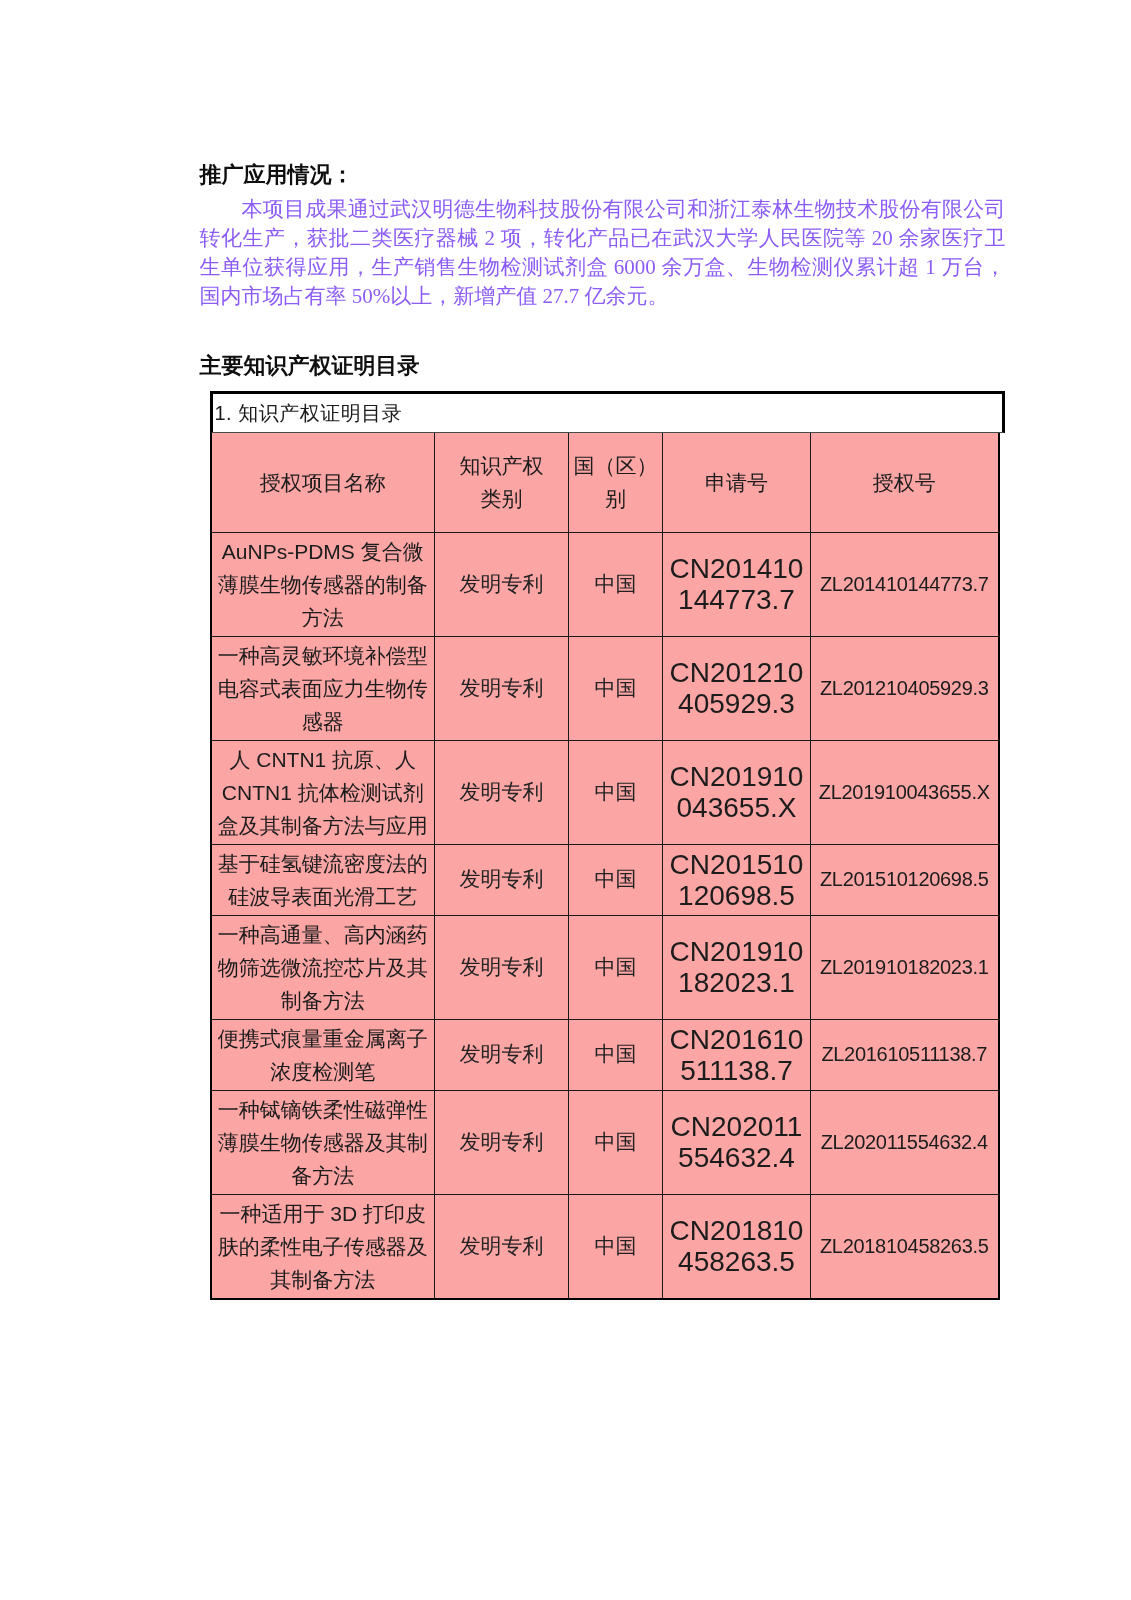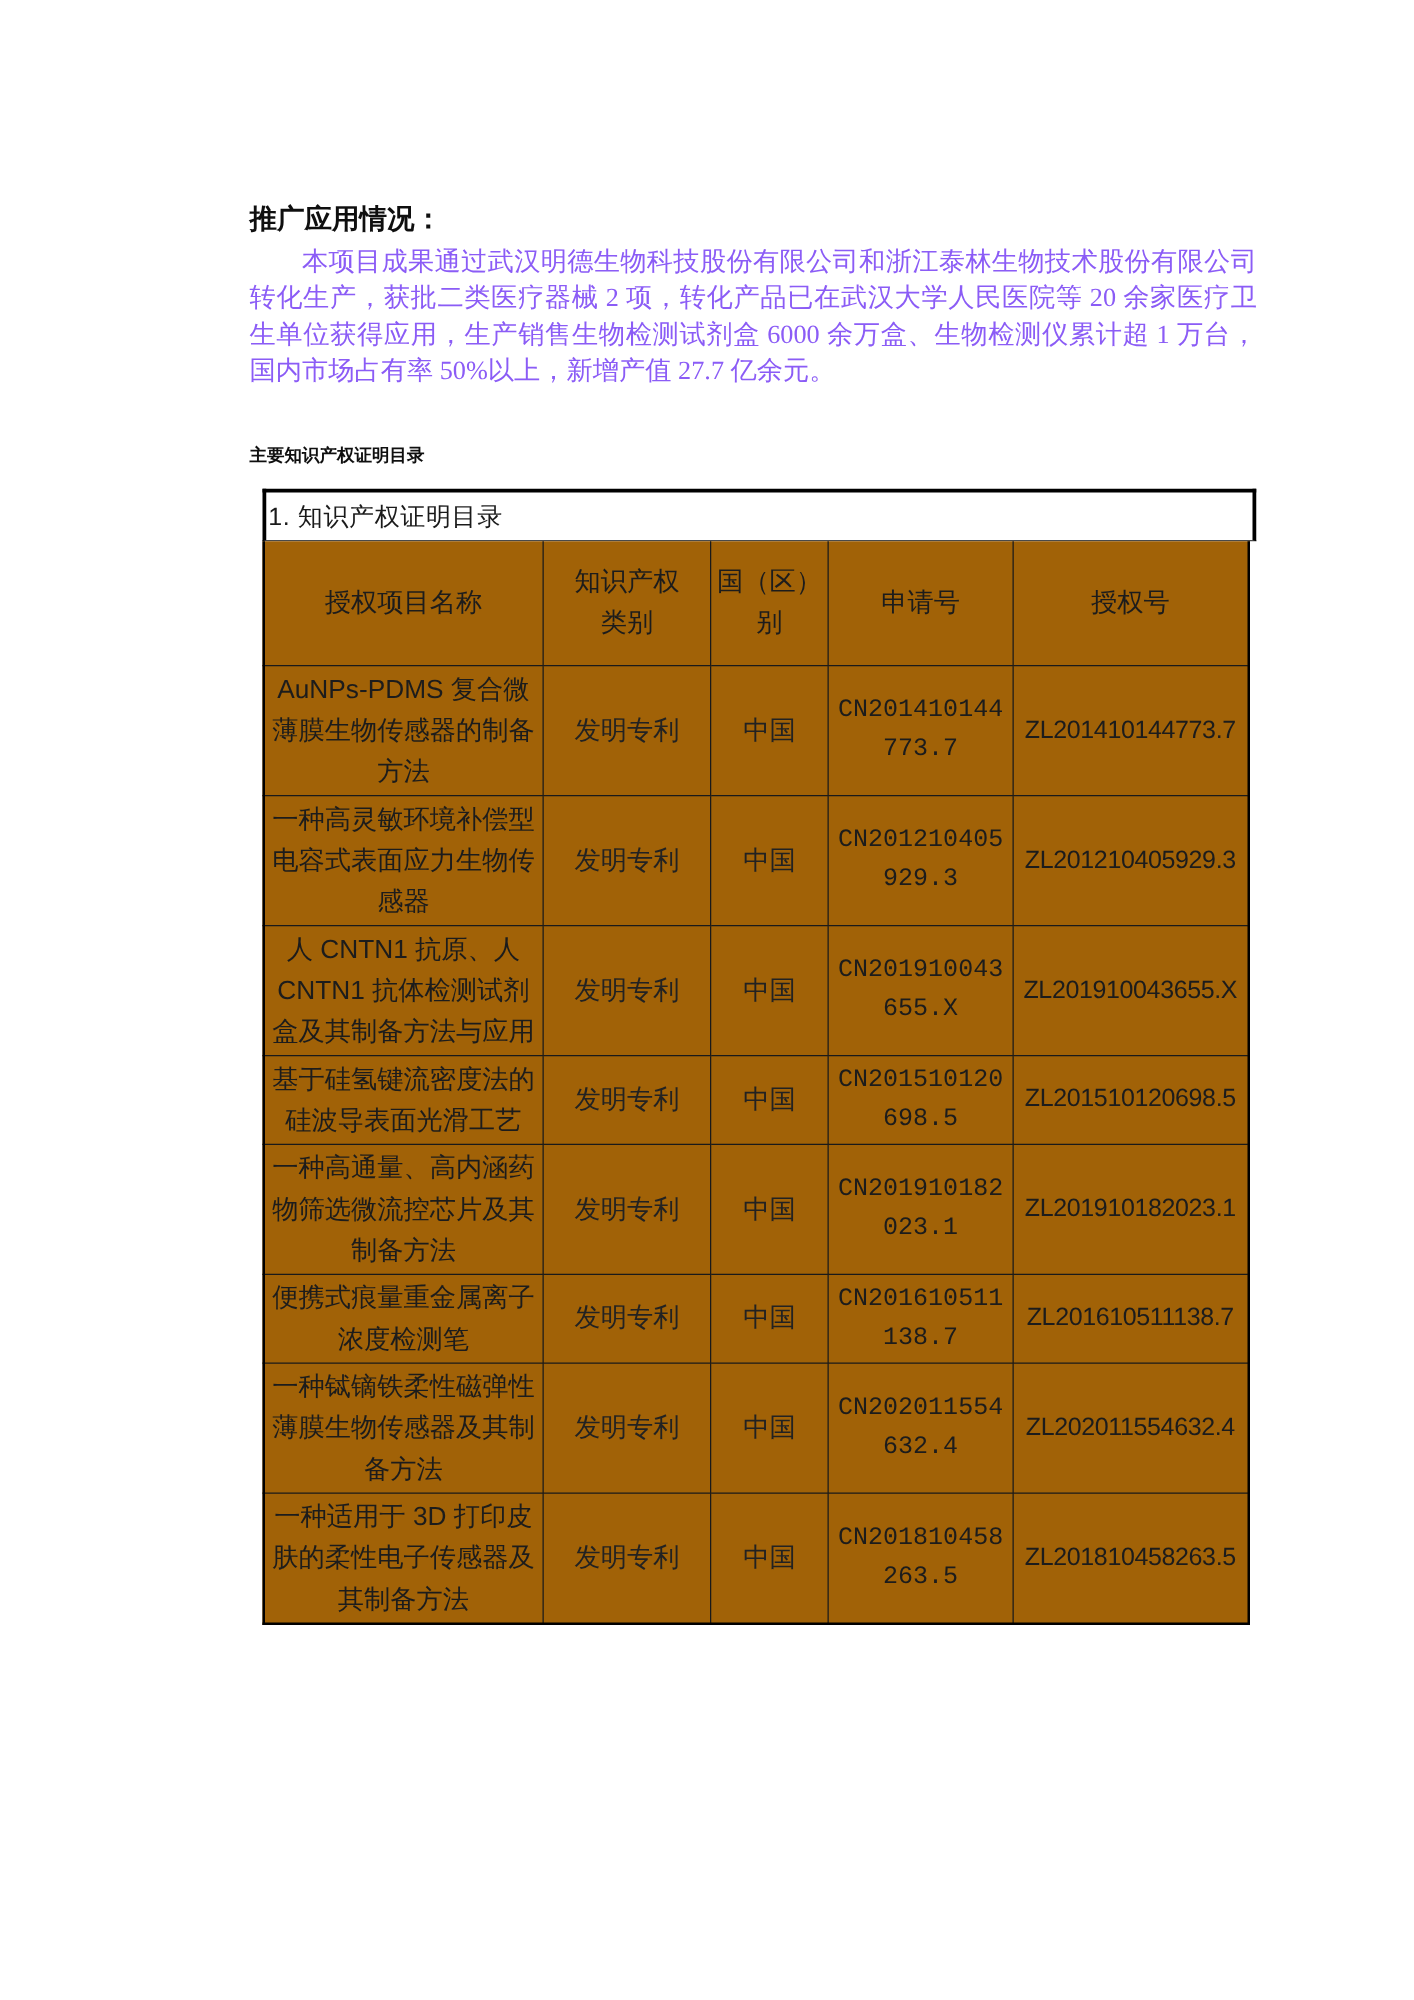--- a/index.html
+++ b/index.html
@@ -28,21 +28,21 @@
     line-height: 29px;
     text-align: justify;
     text-indent: 2em;
     margin-top: 7px;
     width: 806px;
     color: #8b5cf6;
   }
   .h-sub {
     font-family: "Liberation Serif", "DejaVu Serif", serif;
     font-weight: 700;
-    font-size: 14px;
+    font-size: 22px;
     line-height: 26px;
     margin-top: 42px;
     color: #0f0f0f;
   }
 
   .table-wrap { margin-top: 12px; margin-left: 10px; width: 795px; }
 
   .caption-box {
     width: 795px;
     height: 42px;
@@ -57,21 +57,21 @@
     font-family: "Liberation Sans", "DejaVu Sans", sans-serif;
     font-size: 20px;
     color: #1a1a1a;
     letter-spacing: 0.5px;
   }
 
   table.ip-table {
     width: 788px;
     border-collapse: collapse;
     table-layout: fixed;
-    background: #a16207;
+    background: #fca5a5;
   }
   table.ip-table th, table.ip-table td {
     border: 1.5px solid #1a1a1a;
     text-align: center;
     vertical-align: middle;
     padding: 2px 3px;
     overflow: hidden;
   }
   table.ip-table { border: 2.5px solid #000; border-top: none; }
   table.ip-table thead th { border-top: none; height: 99px; }
@@ -90,22 +90,22 @@
     line-height: 33px;
     color: #1c1c1c;
   }
   td.c-type, td.c-country {
     font-family: "Liberation Serif", "DejaVu Serif", serif;
     font-size: 21px;
     line-height: 33px;
     color: #222222;
   }
   td.c-appno {
-    font-family: Liberation Mono, monospace;
-    font-size: 20px;
+    font-family: Liberation Sans, sans-serif;
+    font-size: 28px;
     line-height: 31px;
     word-break: break-all;
     color: #1c1c1c;
     padding: 2px 1px;
   }
   td.c-grantno {
     font-family: "Liberation Sans", "DejaVu Sans", sans-serif;
     font-size: 20px;
     line-height: 31px;
     letter-spacing: -0.3px;

